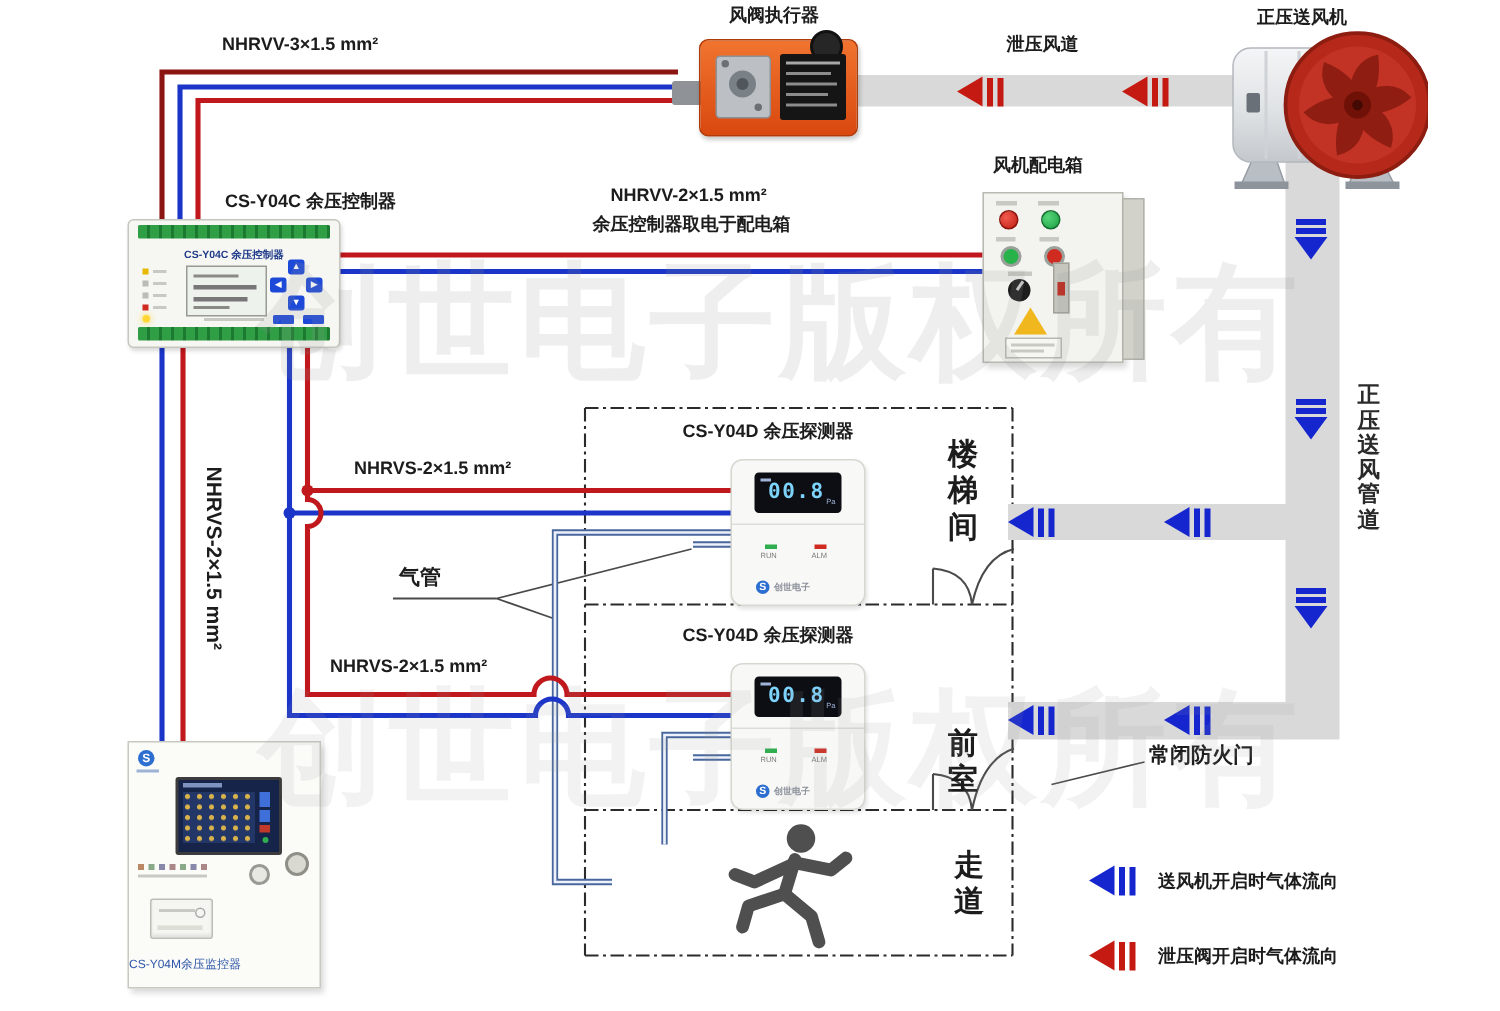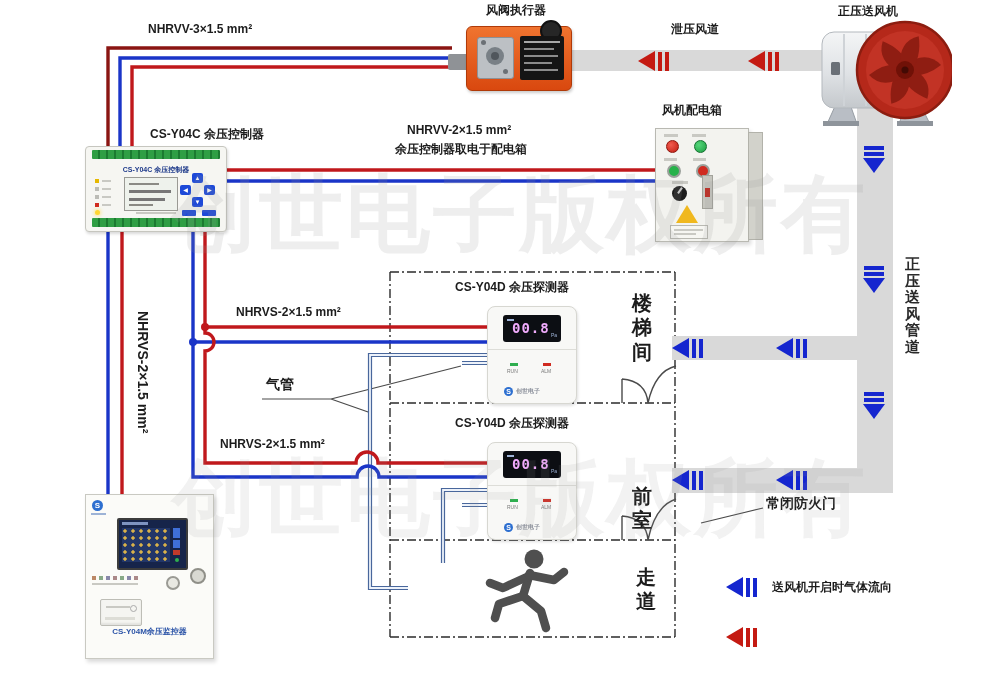--- a/index.html
+++ b/index.html
@@ -24,21 +24,21 @@
   svg.layer{position:absolute;left:0;top:0;z-index:3;}
   .dev{position:absolute;z-index:4;}
   
   .wm{position:absolute;font-size:84px;font-weight:bold;letter-spacing:3px;color:rgba(150,150,150,0.16);
       white-space:nowrap;z-index:9;pointer-events:none;}
   
   .detector{width:88px;height:96px;background:#f8f8f6;border:1px solid #d7d7d1;border-radius:8px;
             box-shadow:1px 2px 3px rgba(0,0,0,.12);}
   .det-disp{position:absolute;left:15px;top:8px;width:58px;height:27px;background:#0c0e13;border-radius:3px;}
   .det-val{position:absolute;left:9px;top:5px;font-family:"DejaVu Sans Mono",monospace;font-weight:bold;
-           font-size:14px;color:#f0abfc;letter-spacing:1px;}
+           font-size:14px;color:#7dd3fc;letter-spacing:1px;}
   .det-unit{position:absolute;right:4px;bottom:4px;font-size:5px;color:#9fb4d8;}
   .det-tick{position:absolute;left:4px;top:4px;width:7px;height:2px;background:#9fb4d8;}
   .det-line{position:absolute;left:0;top:42px;width:100%;height:1px;background:#ddddd8;}
   .led{position:absolute;width:8px;height:3px;}
   .ledlab{position:absolute;font-size:5px;color:#7a7a7a;}
   .det-logo{position:absolute;left:16px;bottom:7px;display:flex;align-items:center;gap:3px;}
   .logo-s{width:9px;height:9px;border-radius:50%;background:#2d6fd0;color:#fff;font-size:7px;line-height:9px;
           text-align:center;font-weight:bold;}
   .det-brand{font-size:6px;color:#8a8f9a;font-weight:bold;}
   
@@ -303,21 +303,21 @@
     <div class="dash" style="left:41px;top:81px;width:4px;height:4px;background:#88a;"></div>
     <div class="dash" style="left:48px;top:81px;width:4px;height:4px;background:#a88;"></div>
     <div class="dash" style="left:6px;top:88px;width:46px;height:2px;"></div>
     <div class="abs" style="left:80px;top:81px;width:10px;height:10px;border:2px solid #9a9a94;border-radius:50%;background:#e8e8e2;"></div>
     <div class="abs" style="left:104px;top:73px;width:12px;height:12px;border:2px solid #8f8f88;border-radius:50%;background:#d9d9d2;"></div>
     <div class="abs" style="left:14px;top:104px;width:40px;height:25px;background:#f5f5f1;border:1px solid #bdbdb6;border-radius:2px;box-shadow:inset 0 -2px 2px rgba(0,0,0,.08);">
       <div class="dash" style="left:5px;top:6px;width:24px;height:2px;"></div>
       <div class="abs" style="right:4px;top:5px;width:5px;height:5px;border:1px solid #aaa;border-radius:50%;"></div>
       <div class="dash" style="left:4px;top:17px;width:30px;height:3px;background:#ddddd6;"></div>
     </div>
-    <div class="abs" style="left:0;bottom:21px;width:100%;text-align:center;font-size:8px;font-weight:bold;color:#2d55a8;">CS-Y04M余压监控器</div>
+    <div class="abs" style="left:0;bottom:10px;width:100%;font-size:8px;font-weight:normal;color:#2d55a8;">CS-Y04M余压监控器</div>
   </div>
 
   <svg class="dev" style="left:478px;top:546px;" width="100" height="92" viewBox="0 0 100 92">
     <g stroke="#4f4f4f" stroke-width="8.5" stroke-linecap="round" stroke-linejoin="round" fill="none">
       <path d="M52,27 L45,50"></path>
       <path d="M51,30 L25,42 L12,37"></path>
       <path d="M51,29 L76,34 L86,26"></path>
       <path d="M45,50 L21,58 L17,72"></path>
       <path d="M45,50 L63,65 L68,82"></path>
     </g>
@@ -348,17 +348,18 @@
       <span class="tri"></span>
       <span class="bar"></span>
       <span class="bar"></span>
     </div>
   <div class="lb" style="left:772px;top:579px;">送风机开启时气体流向</div>
   <div class="arrL red" style="left:726px;top:627px;">
       <span class="tri"></span>
       <span class="bar"></span>
       <span class="bar"></span>
     </div>
+  <div class="lb" style="left:772px;top:629px;">泄压阀开启时气体流向</div>
 
   <div class="wm" style="left:172px;top:158px;">创世电子版权所有</div>
   <div class="wm" style="left:172px;top:442px;opacity:.8;">创世电子版权所有</div>
 
 </div>
 
 </body></html>

